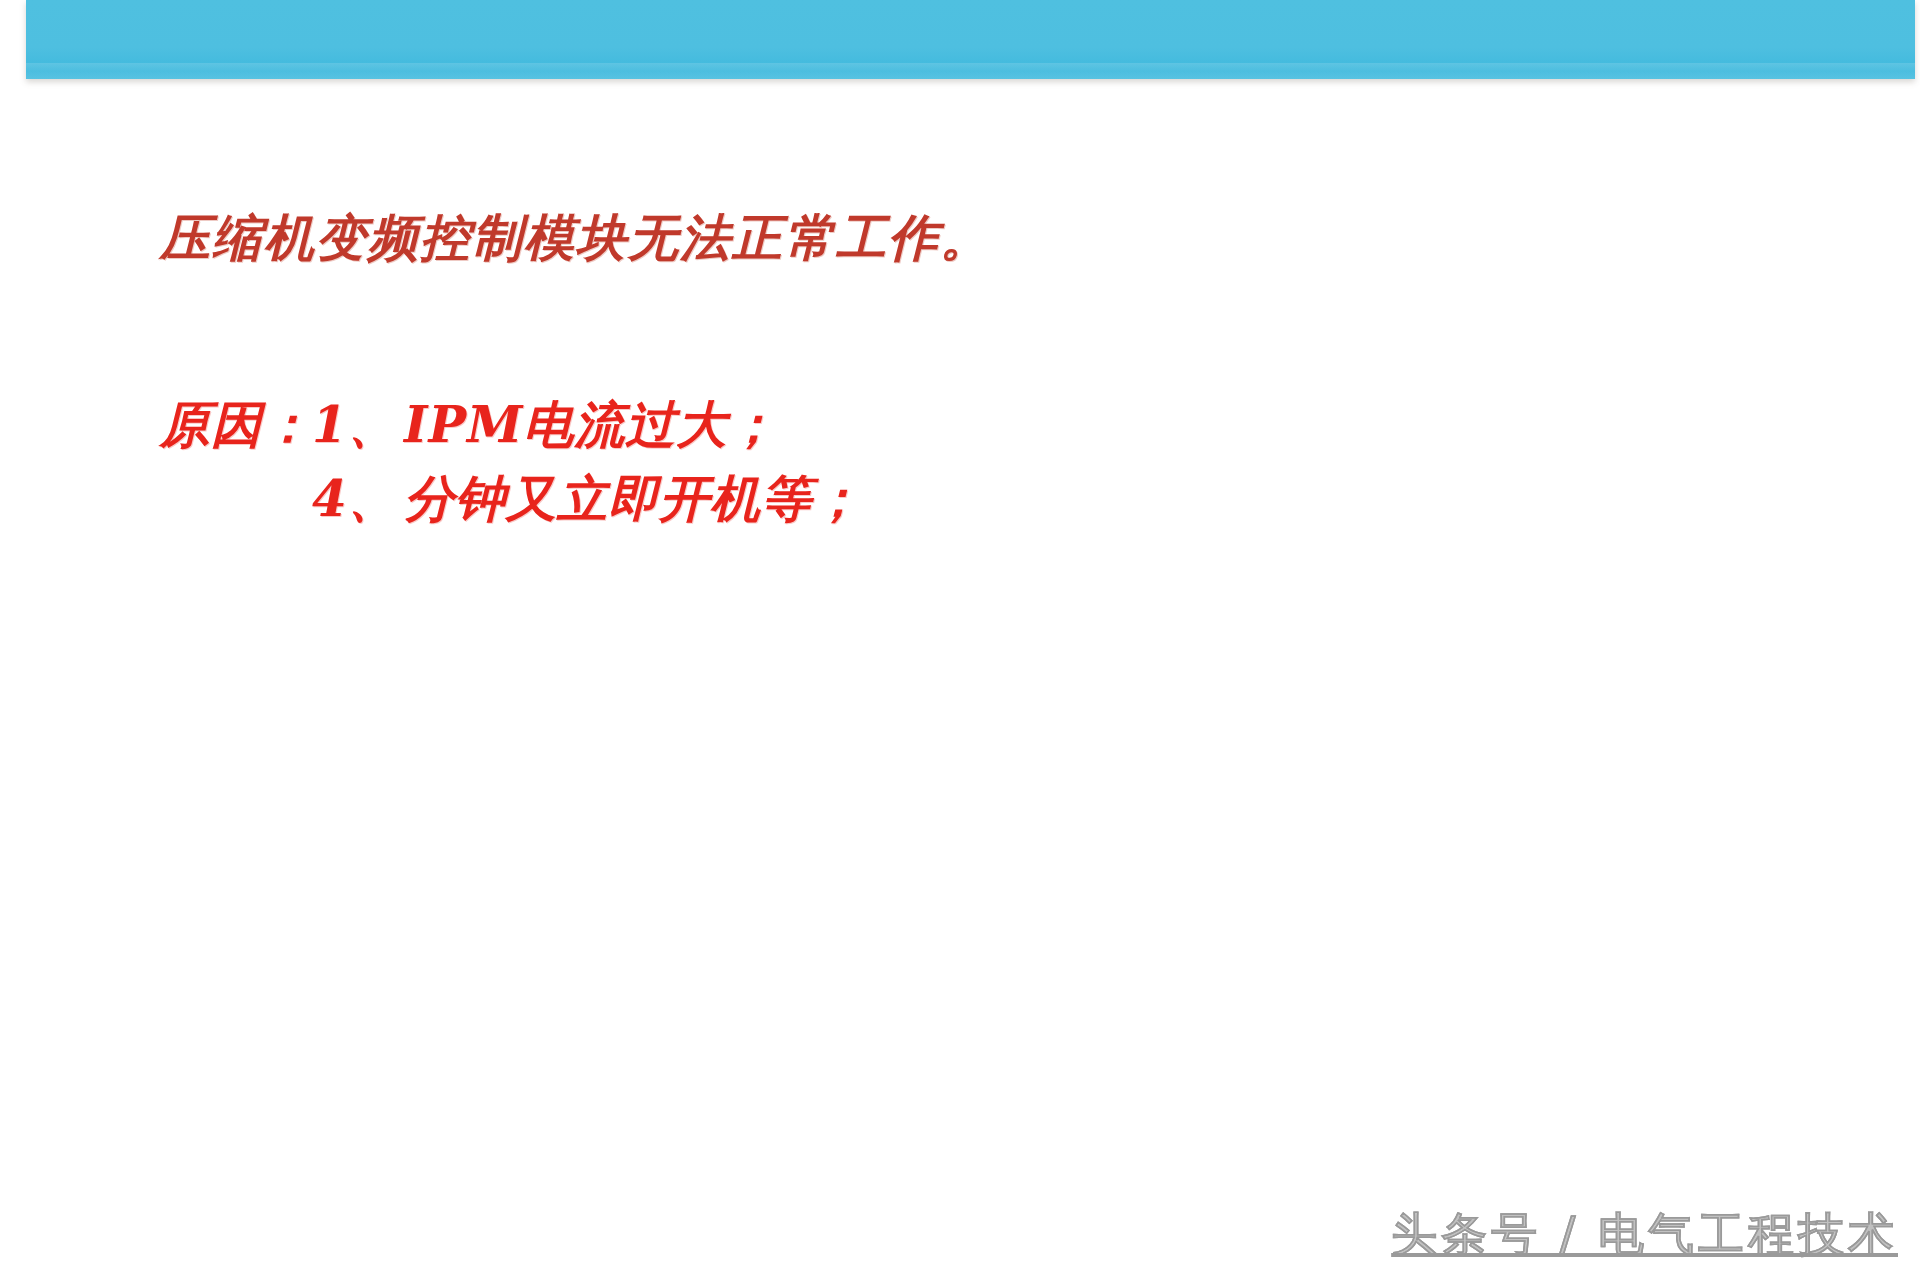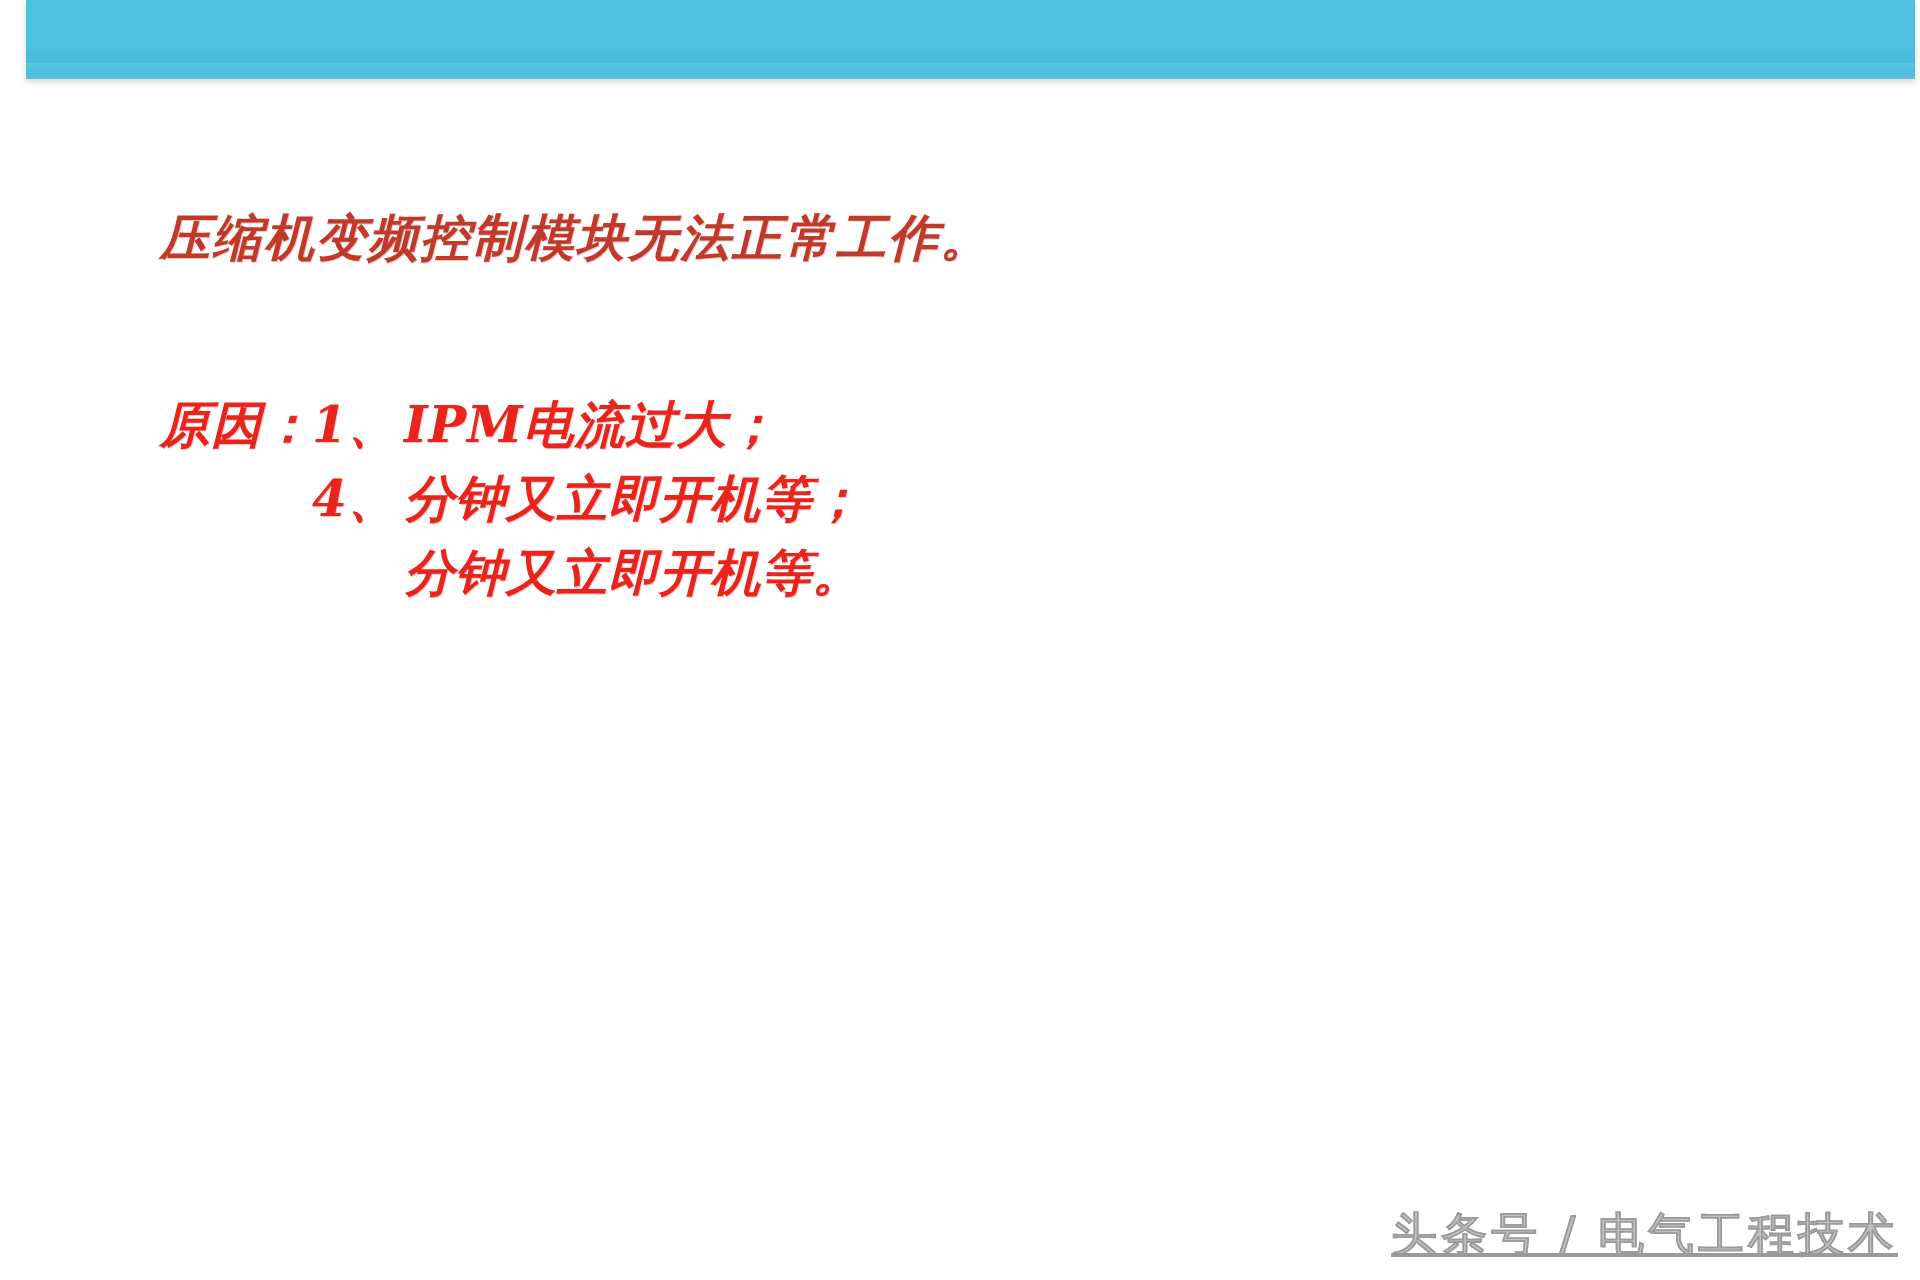--- a/index.html
+++ b/index.html
@@ -131,23 +131,20 @@
         <span class="reason-label">原因：</span><span class="reason-num">1、</span><span>IPM电流过大；</span>
       </span>
 
 
 
       <span class="reason-row">
         <span class="reason-indent"></span><span class="reason-num">4、</span><span>分钟又立即开机等；</span>
       </span>
 
 
-      <span class="reason-row">
-        <span class="reason-wrap-indent"></span><span>分钟又立即开机等。</span>
-      </span>
 
 
     </div>
 
     <div class="watermark">头条号 / 电气工程技术</div>
 
   </div>
 </div>
 
 </body></html>

